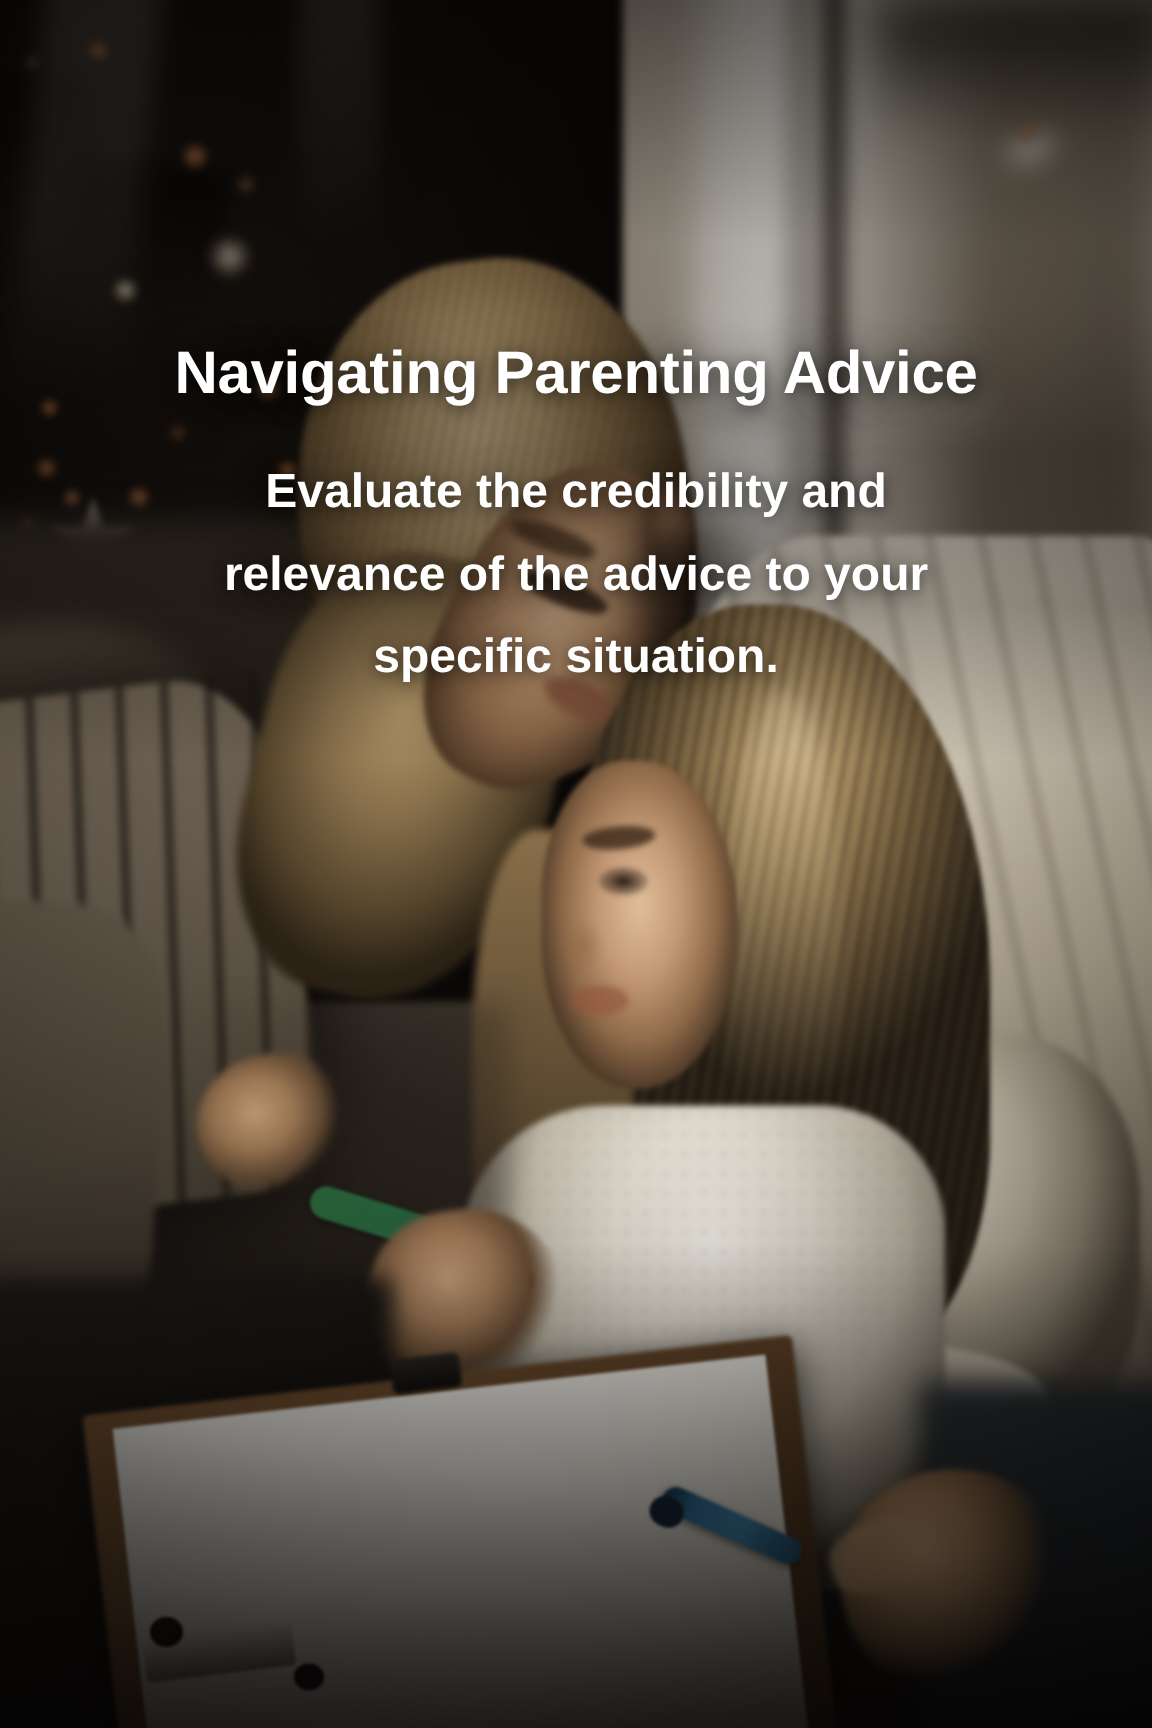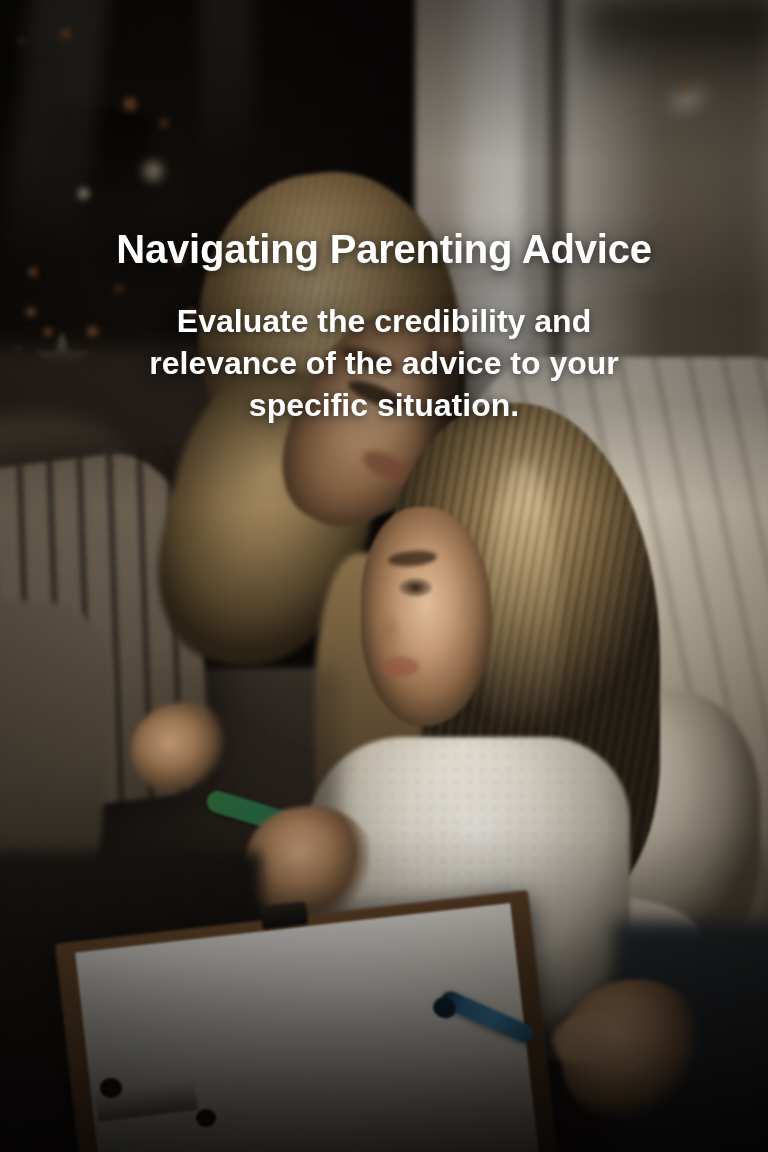--- a/index.html
+++ b/index.html
@@ -510,21 +510,21 @@
     padding: 0 34px;
   }
   .subtitle {
     position: absolute;
     left: 0; right: 0;
     top: 300px;
     text-align: center;
     color: #fff;
     font-size: 32px;
     font-weight: bold;
-    line-height: 42px;
+    line-height: 55px;
     padding: 0 110px;
     text-shadow: 0 2px 9px rgba(0,0,0,.5), 0 0 24px rgba(0,0,0,.3);
   }
   .footer-url {
     position: absolute;
     left: 0; right: 0;
     top: 1036px;
     text-align: center;
     color: #fff;
     font-size: 34px;

